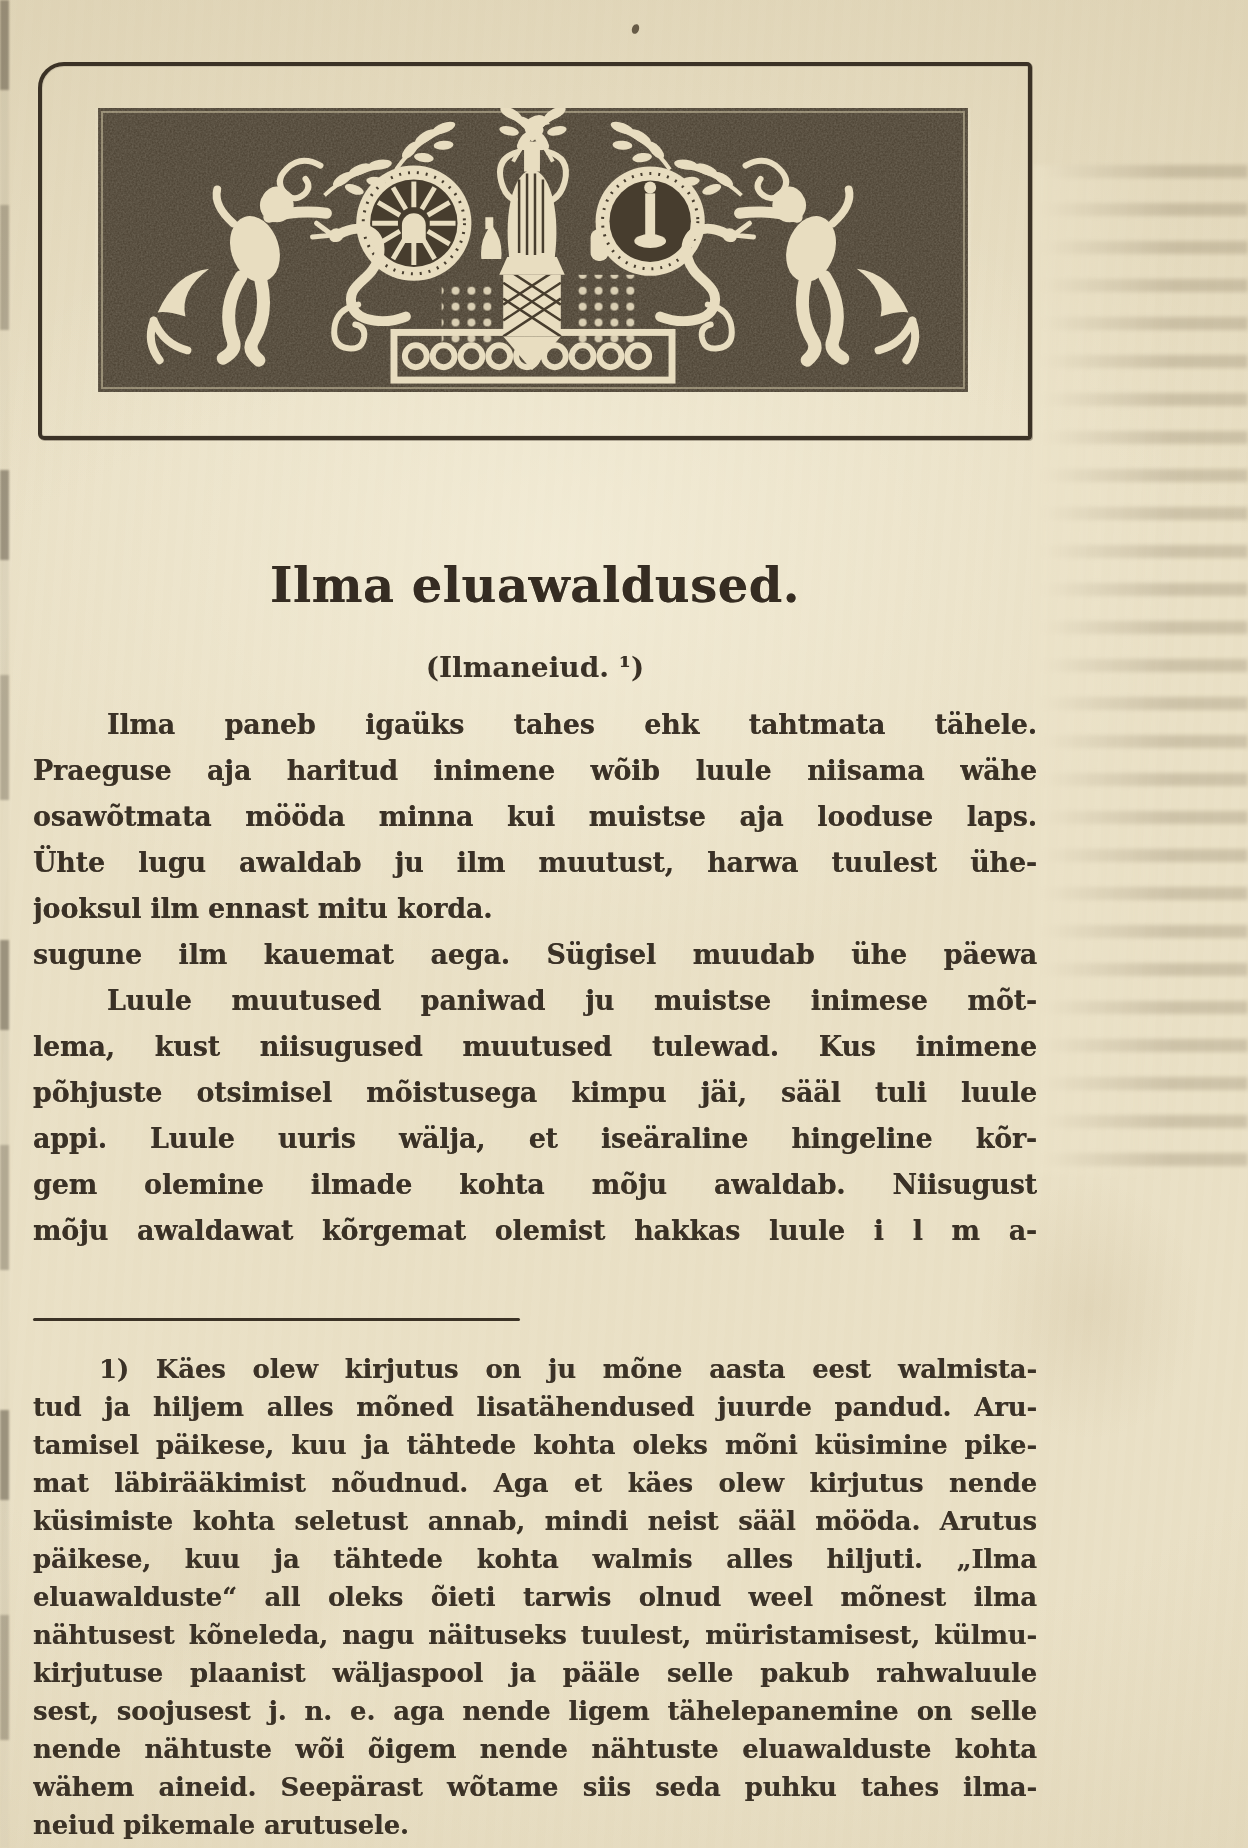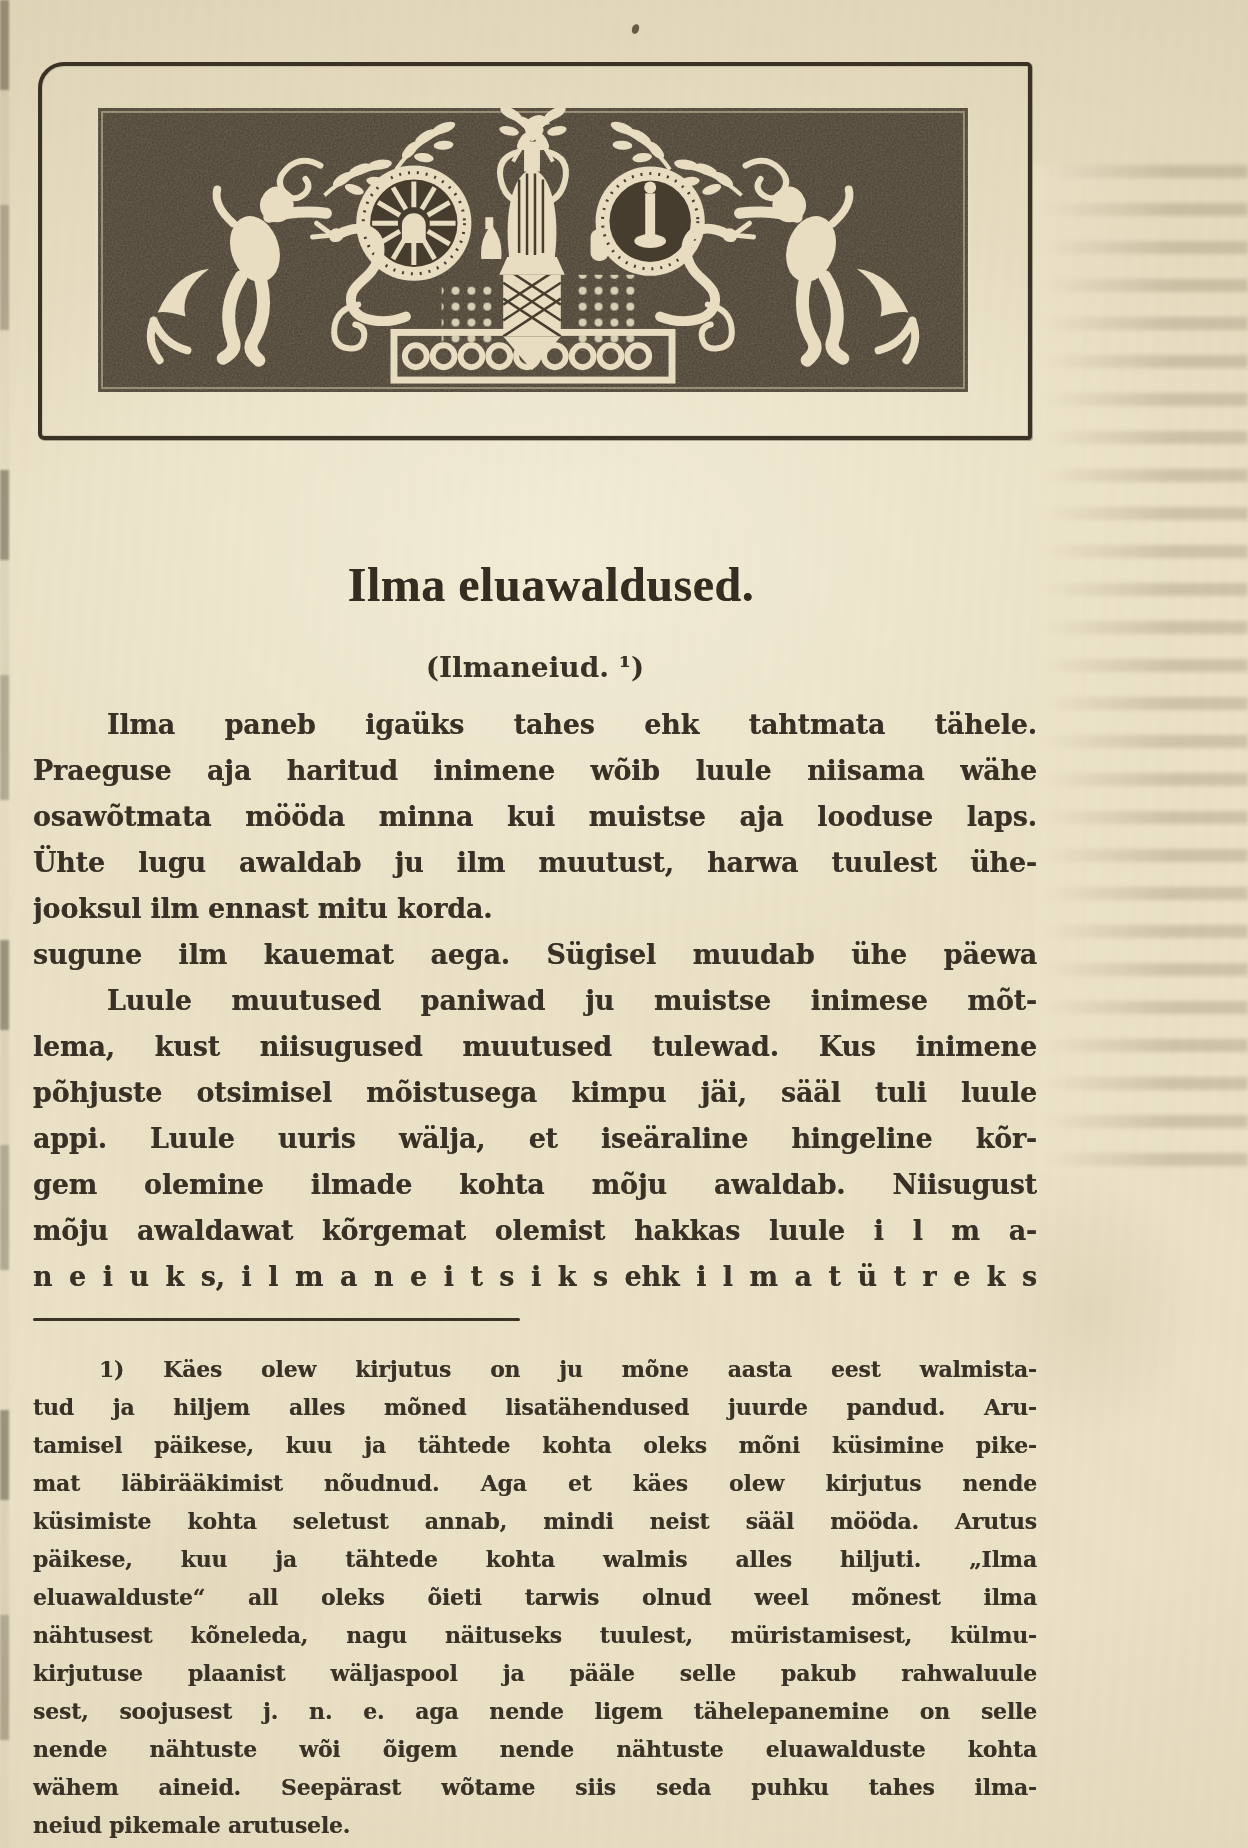--- a/index.html
+++ b/index.html
@@ -30,40 +30,40 @@
     background:radial-gradient(closest-side, rgba(152,122,72,.08), rgba(152,122,72,0));}
   .speck{position:absolute;left:632px;top:24px;width:7px;height:10px;border-radius:50%;
     background:rgba(72,60,42,.8);transform:rotate(20deg);}
   .frame{
     position:absolute;left:38px;top:62px;width:986px;height:370px;
     border:4px solid #3b3226;border-radius:26px 5px 4px 6px;
     box-shadow:1px 1px 0 rgba(59,50,38,.35), inset 0 0 0 1px rgba(59,50,38,.12);
   }
   .engraving{position:absolute;left:95px;top:108px;width:876px;height:284px;}
   .title{
-    position:absolute;left:49px;top:556px;width:1004px;margin:0;
+    position:absolute;left:33px;top:556px;width:1004px;margin:0;
     text-align:center;font-size:48px;line-height:58px;font-weight:bold;
-    color:#352c22;letter-spacing:.5px;text-shadow:0 0 .6px rgba(53,44,34,.7);font-family:Liberation Serif, serif;
+    color:#352c22;letter-spacing:.5px;text-shadow:0 0 .6px rgba(53,44,34,.7);
   }
   .subtitle{
     position:absolute;left:33px;top:648px;width:1004px;
     text-align:center;font-size:28px;line-height:40px;font-weight:bold;color:#3a3126;
   }
   .body{position:absolute;left:33px;top:702px;width:1004px;}
   .bline{
     height:46px;line-height:46px;font-size:27px;font-weight:bold;color:#3a3126;
     text-align:justify;text-align-last:justify;overflow:hidden;letter-spacing:-0.2px;
     text-shadow:0 0 .5px rgba(58,49,38,.6);
   }
   .bline.indent{text-indent:74px;}
   .bline.flush{text-align-last:left;}
   .separator{position:absolute;left:33px;top:1318px;width:487px;height:3px;background:#3b3226;border-radius:2px;}
   .footnote{position:absolute;left:33px;top:1350px;width:1004px;}
   .fline{
-    height:38px;line-height:38px;font-size:22px;font-weight:bold;color:#3b3227;
+    height:38px;line-height:38px;font-size:26px;font-weight:bold;color:#3b3227;
     text-align:justify;text-align-last:justify;overflow:hidden;letter-spacing:-0.2px;
     text-shadow:0 0 .4px rgba(59,50,39,.55);
   }
   .fline.indent{text-indent:66px;}
   .fline.flush{text-align-last:left;}
 </style>
 </head>
 <body>
 
 <div class="page">
@@ -215,21 +215,20 @@
         <div class="bline flush">jooksul ilm ennast mitu korda.</div>
         <div class="bline">sugune ilm kauemat aega. Sügisel muudab ühe päewa</div>
       </div>
       <div>
         <div class="bline indent">Luule muutused paniwad ju muistse inimese mõt-</div>
         <div class="bline">lema, kust niisugused muutused tulewad. Kus inimene</div>
         <div class="bline">põhjuste otsimisel mõistusega kimpu jäi, sääl tuli luule</div>
         <div class="bline">appi. Luule uuris wälja, et iseäraline hingeline kõr-</div>
         <div class="bline">gem olemine ilmade kohta mõju awaldab. Niisugust</div>
         <div class="bline">mõju awaldawat kõrgemat olemist hakkas luule i l m a-</div>
-        <div class="bline">n e i u k s,  i l m a n e i t s i k s  ehk  i l m a t ü t r e k s</div>
       </div>
     </div>
 
   <div class="separator"></div>
 
   <div class="footnote" id="footnote">
       <div class="fline indent">1) Käes olew kirjutus on ju mõne aasta eest walmista-</div>
       <div class="fline">tud ja hiljem alles mõned lisatähendused juurde pandud. Aru-</div>
       <div class="fline">tamisel päikese, kuu ja tähtede kohta oleks mõni küsimine pike-</div>
       <div class="fline">mat läbirääkimist nõudnud.  Aga et käes olew kirjutus nende</div>

